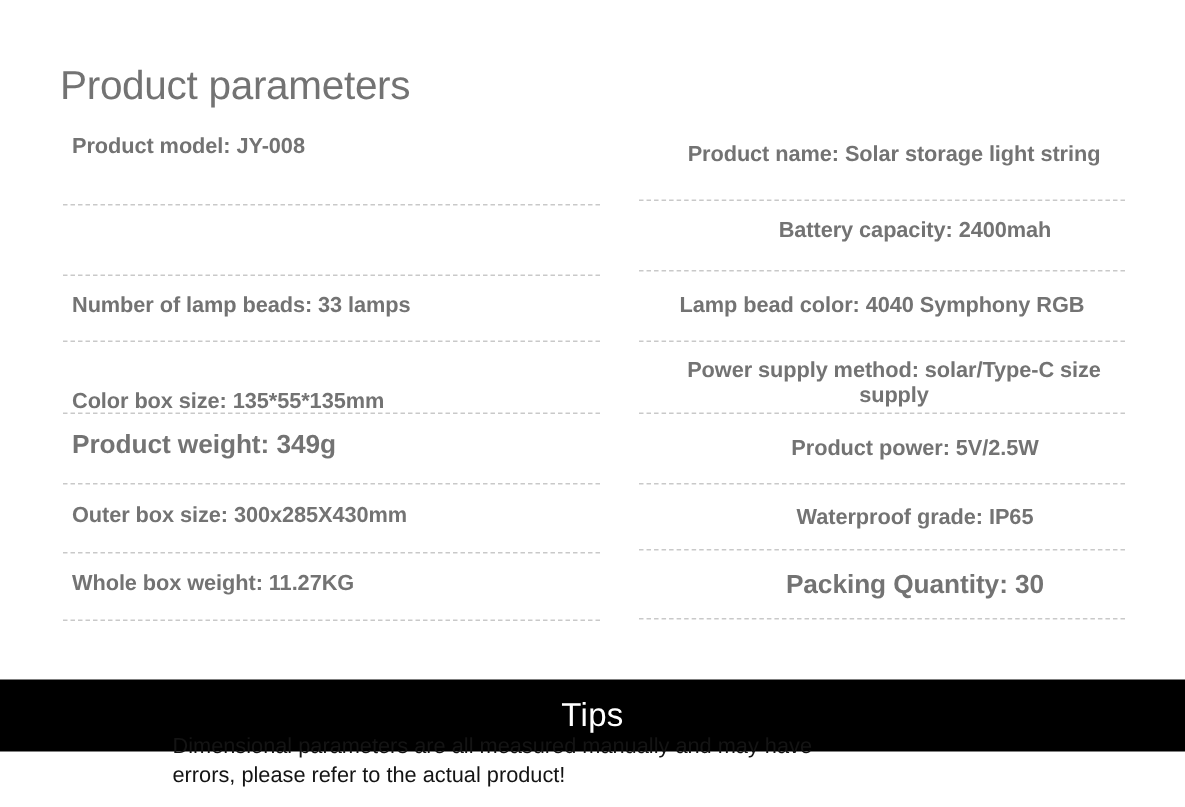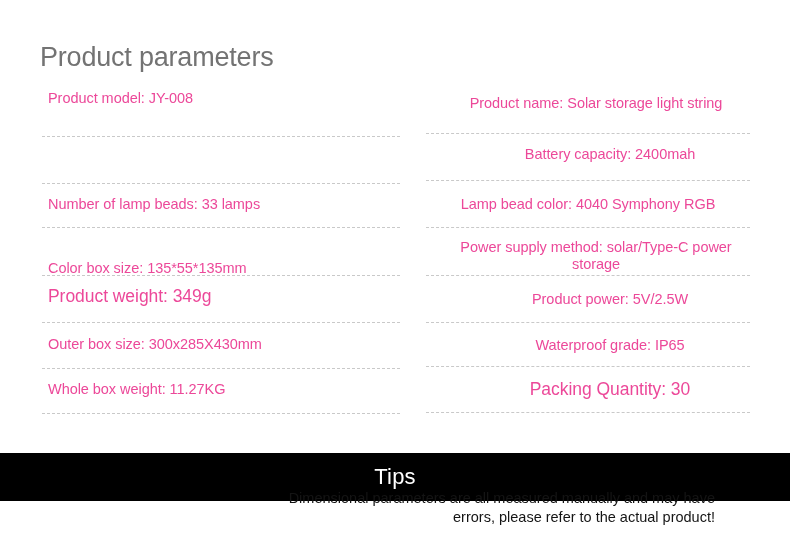--- a/index.html
+++ b/index.html
@@ -57,22 +57,22 @@
   .spec-row {
     position: absolute;
     left: 0;
     width: 100%;
     box-sizing: border-box;
   }
   .spec-row .row-text {
     display: block;
     font-size: 14.5px;
     line-height: 17px;
-    font-weight: 400;
-    color: #ec4899;
+    font-weight: 700;
+    color: #737373;
     letter-spacing: -0.05px;
   }
   .spec-row.big .row-text {
     font-size: 17.5px;
     line-height: 20px;
   }
   .spec-col.left .row-text  { padding-left: 6px;  text-align: left; }
   .spec-col.right .row-text { padding-left: 18px; text-align: center; }
   .spec-col.right .spec-row.indent-center .row-text { padding-left: 44px; }
   .spec-col.right .spec-row.indent-small  .row-text { padding-left: 16px; }
@@ -108,21 +108,21 @@
 
   .tips-note {
     position: absolute;
     left: 115px;
     top: 489px;
     width: 600px;
     font-size: 14.5px;
     line-height: 19px;
     color: #141414;
   }
-  .tips-note .note-line { display: block; white-space: pre; text-align: right; }
+  .tips-note .note-line { display: block; white-space: pre; }
 </style>
 </head>
 <body>
 
 <div id="page">
 
   <div class="page-title">Product parameters</div>
 
   <div class="spec-table">
 
@@ -173,21 +173,21 @@
         <span class="row-text">Battery capacity: 2400mah</span>
       </div>
       <div class="row-divider" style="top:94px;"></div>
 
       <div class="spec-row indent-none" style="top:110px;">
         <span class="row-text">Lamp bead color: 4040 Symphony RGB</span>
       </div>
       <div class="row-divider" style="top:141px;"></div>
 
       <div class="spec-row indent-small" style="top:153px;">
-        <span class="row-text">Power supply method: solar/Type-C power storage</span>
+        <span class="row-text">Power supply method: solar/Type-C size supply</span>
       </div>
       <div class="row-divider" style="top:189px;"></div>
 
       <div class="spec-row indent-center" style="top:205px;">
         <span class="row-text">Product power: 5V/2.5W</span>
       </div>
       <div class="row-divider" style="top:236px;"></div>
 
       <div class="spec-row indent-center" style="top:251px;">
         <span class="row-text">Waterproof grade: IP65</span>

